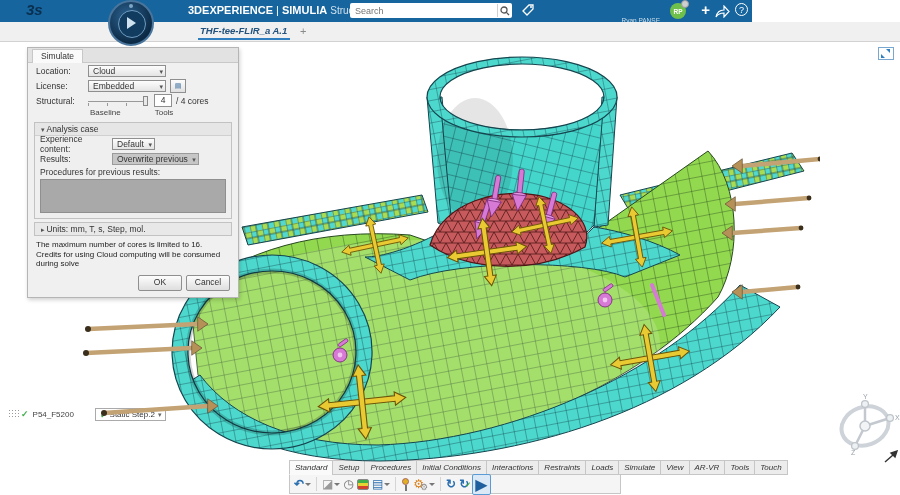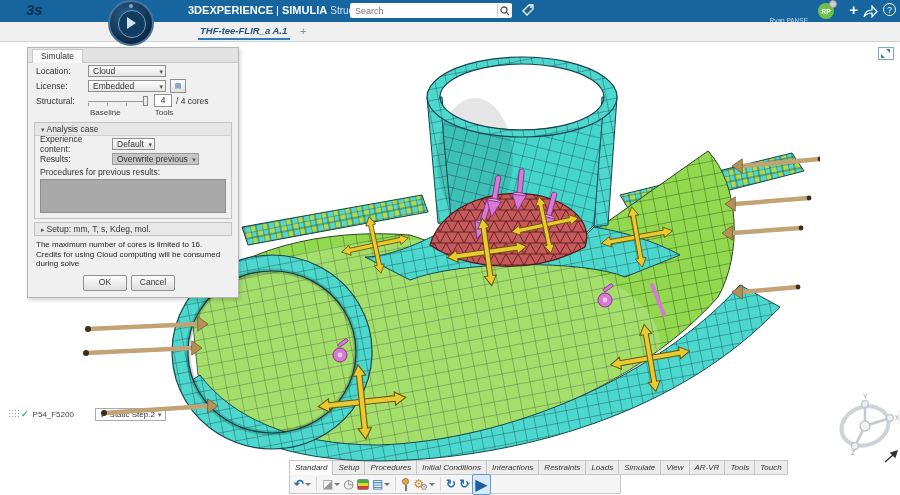--- a/index.html
+++ b/index.html
@@ -1,19 +1,19 @@
 <!DOCTYPE html>
 <html><head>
 <meta charset="utf-8">
 <style>
   html,body{margin:0;padding:0;background:#fff;}
   .stage{position:relative;width:900px;height:495px;overflow:hidden;
          font-family:"Liberation Sans",sans-serif;color:#333;background:#fff;}
   
-  .topbar{position:absolute;left:0;top:0;width:900px;height:22px;background:#16659e;}
+  .topbar{position:absolute;left:0;top:0;width:752px;height:22px;background:#16659e;}
   .tabstrip{position:absolute;left:0;top:22px;width:900px;height:19px;background:#f0f0f0;border-bottom:1px solid #d2d2d2;}
   .logo{position:absolute;left:26px;top:1px;color:#0a2f4f;font-size:15px;font-weight:bold;font-style:italic;}
   .compass{position:absolute;left:108px;top:0px;width:46px;height:46px;border-radius:50%;
            background:radial-gradient(circle at 40% 35%,#2d6392,#0c2a45 70%);border:2px solid #49759c;box-sizing:border-box;z-index:30;}
   .compass .ring{position:absolute;left:8px;top:8px;width:26px;height:26px;border-radius:50%;background:#123c5f;border:1px solid #6f9cc0;}
   .compass .play{position:absolute;left:17px;top:15px;width:0;height:0;border-left:9px solid #cfe2f0;border-top:6px solid transparent;border-bottom:6px solid transparent;}
   .compass .nub{position:absolute;left:19px;top:2px;width:4px;height:4px;border-radius:50%;background:#7ea6c6;}
   .brand{position:absolute;left:188px;top:4px;font-size:11px;color:#fff;white-space:nowrap;}
   .brand b{font-weight:bold;}
   .brand .mod{opacity:.8;font-size:10px;}
@@ -61,21 +61,21 @@
   .groupbox{margin:2px 6px;border:1px solid #c2c2c2;background:#efefef;}
   .grouphead{height:12px;line-height:12px;background:#e6e6e6;border-bottom:1px solid #d0d0d0;padding-left:6px;}
   .grouphead:before{content:"▾ ";font-size:7px;color:#555;}
   .groupbox .row{height:15px;padding:0 5px;}
   .groupbox .lab2{width:72px;flex:none;}
   .desclab{padding:1px 5px;}
   .descbox{margin:1px 5px 5px 5px;height:32px;background:#a9a9a9;border:1px solid #8f8f8f;}
   .unitsbar{margin:3px 6px;height:12px;line-height:12px;border:1px solid #c2c2c2;background:#e8e8e8;padding-left:6px;}
   .unitsbar:before{content:"▸ ";font-size:7px;color:#555;}
   .infoblock{margin:4px 8px 2px 8px;font-size:8px;line-height:9.5px;color:#222;}
-  .btnrow{display:flex;justify-content:center;gap:4px;padding:4px 8px 6px 0;}
+  .btnrow{display:flex;justify-content:flex-end;gap:4px;padding:4px 8px 6px 0;}
   .btn{min-width:30px;height:14px;line-height:12px;text-align:center;border:1px solid #8f8f8f;background:linear-gradient(#fdfdfd,#dedede);
        font-size:8.5px;padding:0 6px;border-radius:2px;}
   
   .meshrow{position:absolute;left:8px;top:409px;display:flex;align-items:center;font-size:8px;color:#444;}
   .dotgrid{width:11px;height:10px;background-image:radial-gradient(#9a9a9a 0.8px,transparent 0.9px);background-size:3px 3px;margin-right:2px;}
   .check{color:#3fae49;font-weight:bold;font-size:9px;margin-right:4px;}
   .stepchip{position:absolute;left:95px;top:408px;height:13px;display:flex;align-items:center;background:#fff;border:1px solid #aaa;
             padding:0 4px;font-size:8px;color:#333;box-sizing:border-box;}
   .stepchip .check{margin-right:2px;}
   .stepchip:after{content:"▾";font-size:7px;color:#666;margin-left:3px;}
@@ -334,21 +334,21 @@
         <span class="lab2">Experience content:</span>
         <span class="combo">Default</span>
       </div>
       <div class="row">
         <span class="lab2">Results:</span>
         <span class="combo disabled">Overwrite previous</span>
       </div>
       <div class="desclab">Procedures for previous results:</div>
       <div class="descbox"></div>
     </div>
-    <div class="unitsbar">Setup: mm, T, s, Kdeg, mol.</div>
+    <div class="unitsbar">Units: mm, T, s, Step, mol.</div>
     <div class="infoblock">
       <div>The maximum number of cores is limited to 16.</div>
       <div>Credits for using Cloud computing will be consumed during solve</div>
     </div>
     <div class="btnrow">
       <span class="btn">OK</span>
       <span class="btn">Cancel</span>
     </div>
   </div>
 

